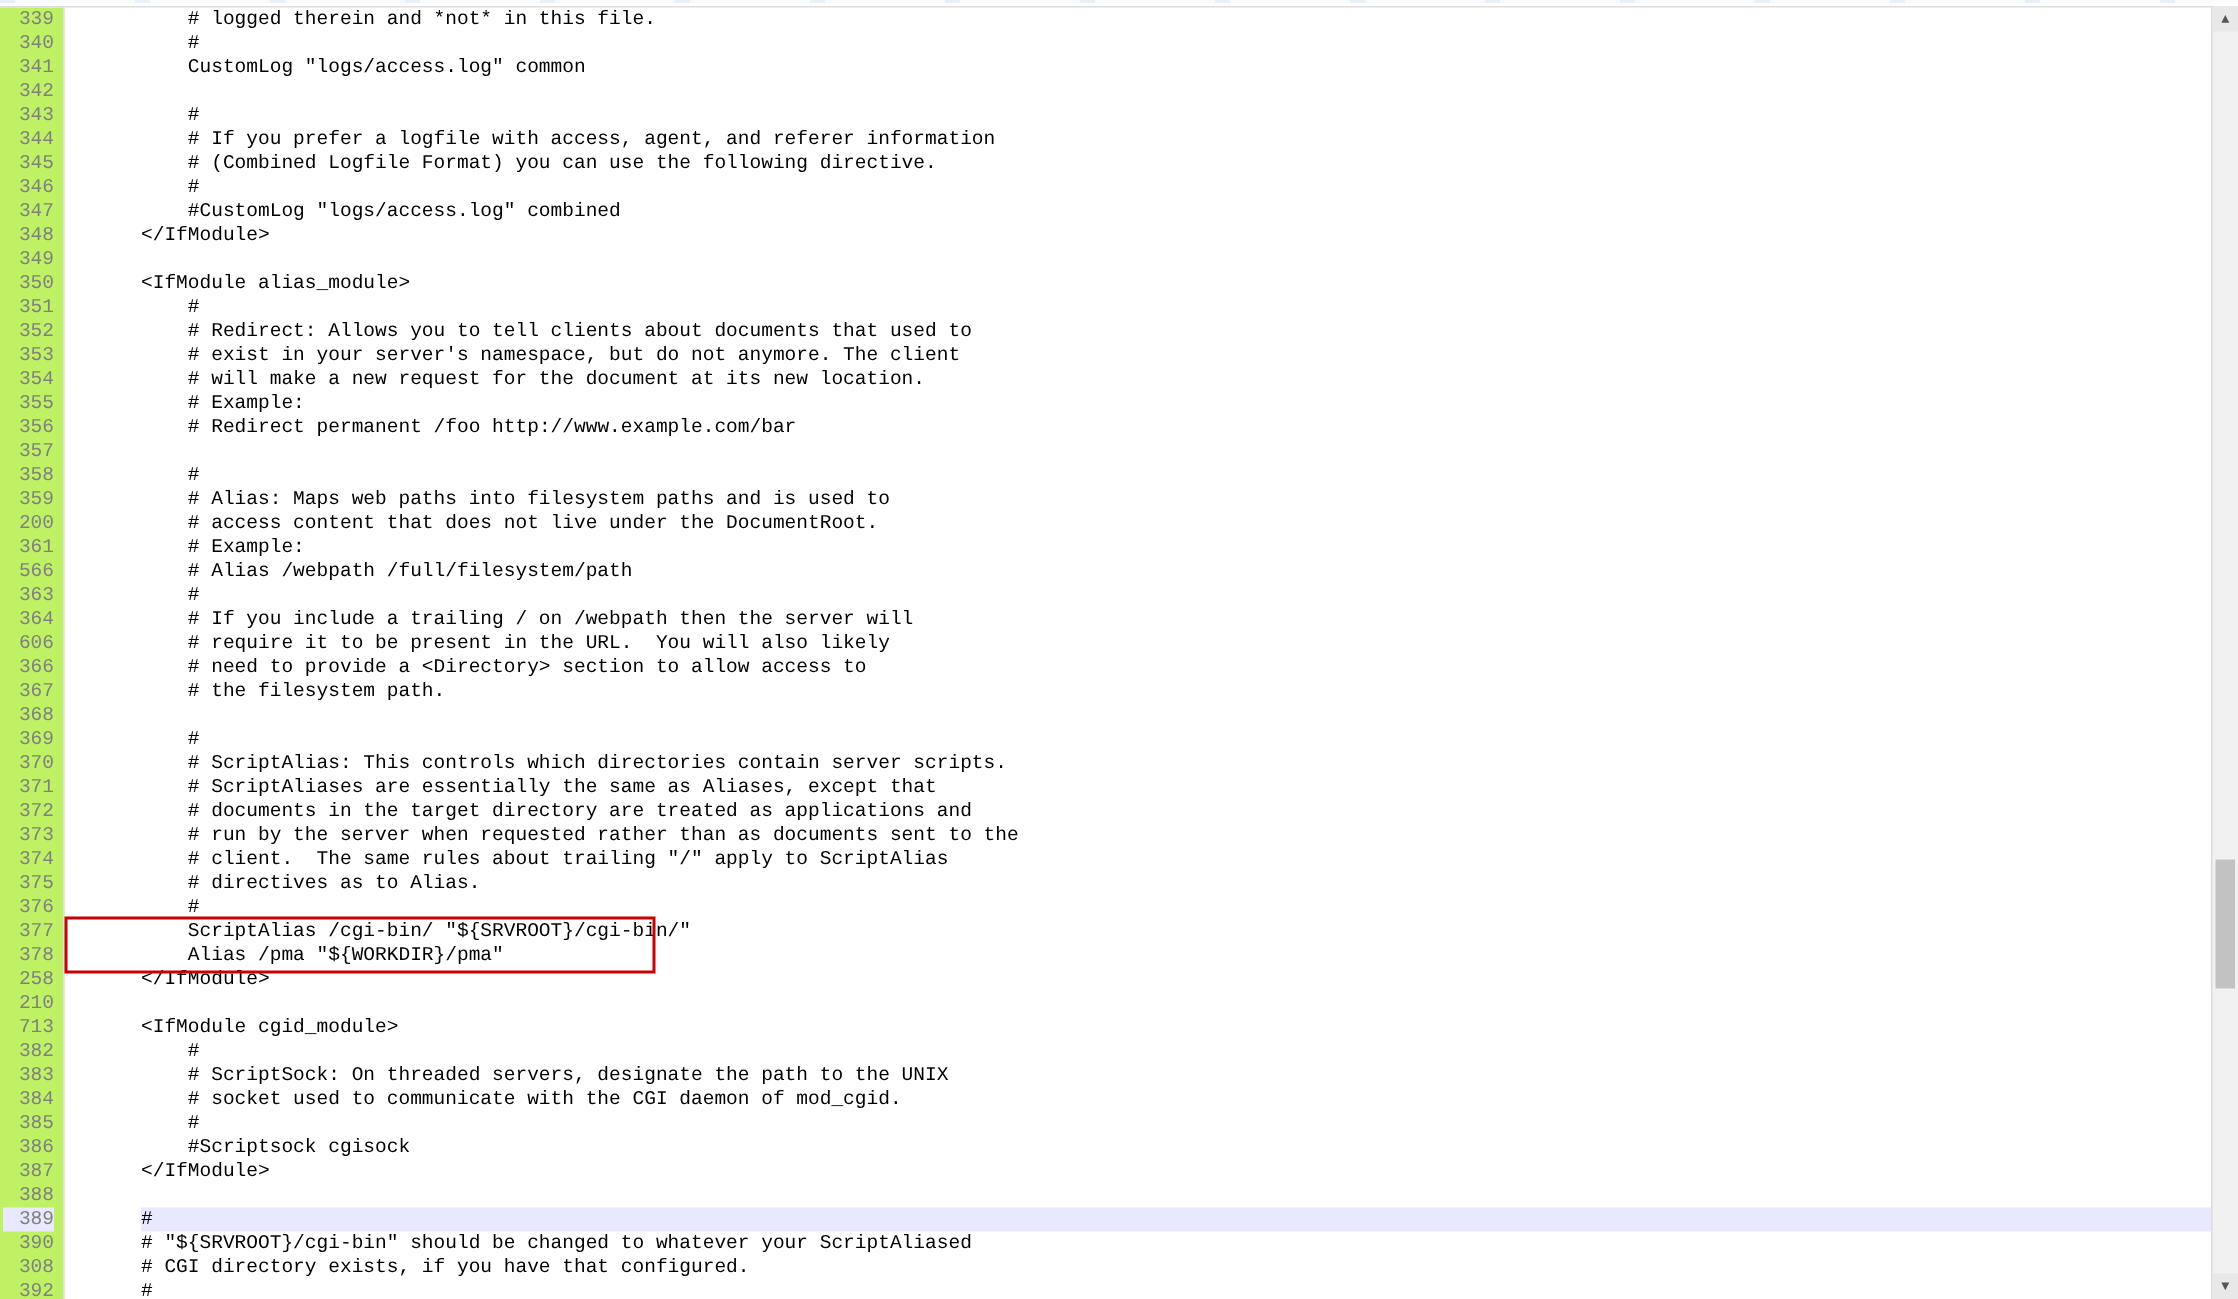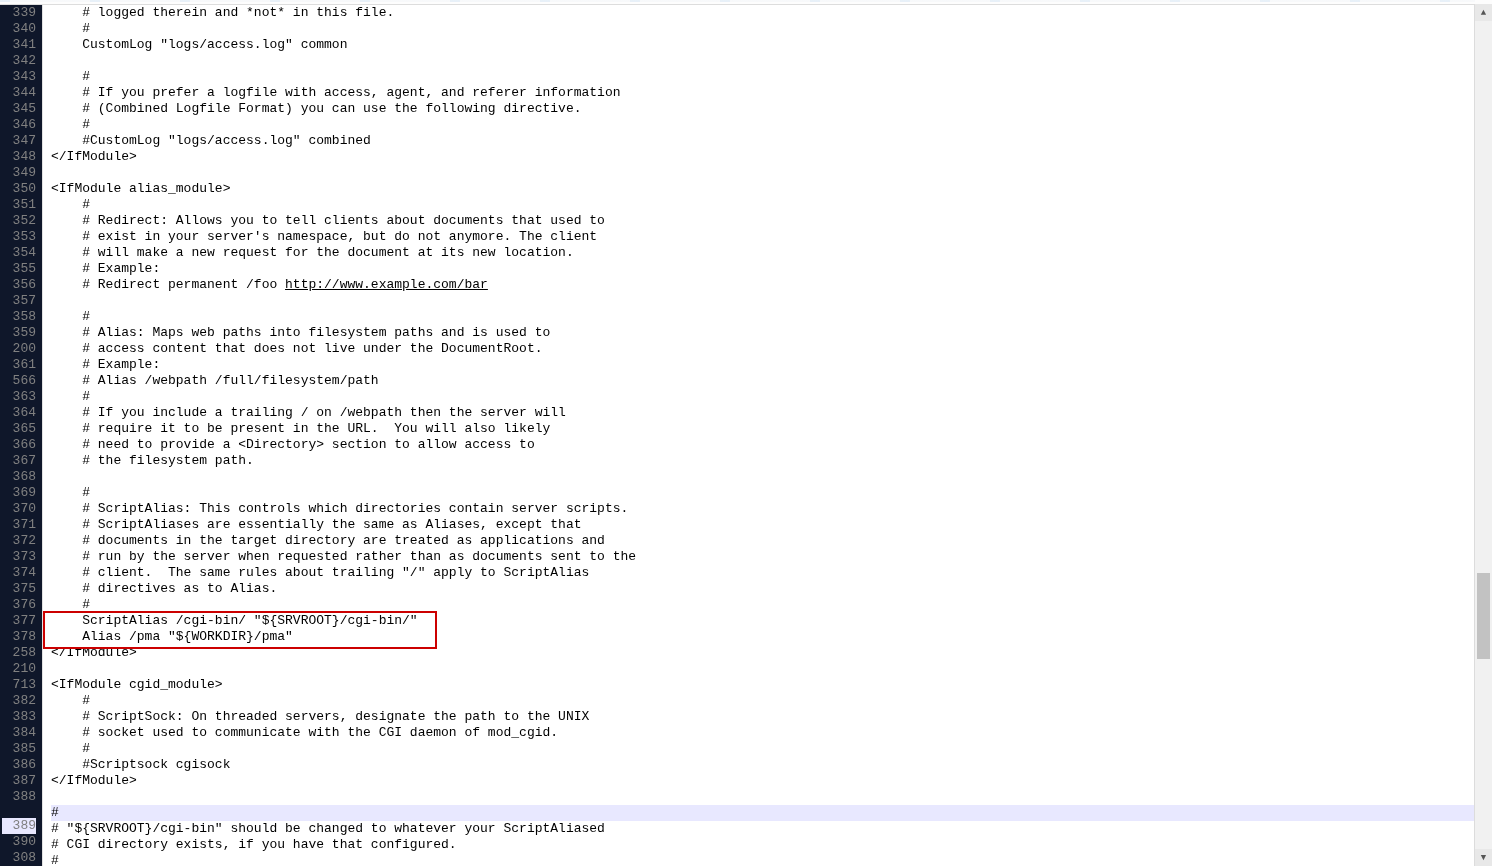--- a/index.html
+++ b/index.html
@@ -15,51 +15,50 @@
     height: 4px;
     background: #fdfdfd;
     border-bottom: 1px solid #ddd;
   }
   .editor-wrap {
     position: relative;
     height: calc(100% - 4px);
     display: flex;
   }
   .gutter {
-    background: #0f172a;
+    background: #bef264;
     border-right: 1px solid #e2e2e2;
     color: #808080;
     text-align: right;
     padding: 0 6px 0 2px;
     user-select: none;
     width: 34px;
     flex: 0 0 34px;
     line-height: 16px;
   }
   .code {
     flex: 1;
     padding-left: 8px;
     white-space: pre;
     color: #000;
     line-height: 16px;
     position: relative;
   }
   .code .ln {
     position: relative;
+    margin-left: 43px;
   }
   .code .ln.hl-current {
     background: #e8e8ff;
   }
   .gutter .gl.hl-current {
     background: #e8e8ff;
-    margin-top: 13px;
   }
   .url {
     color: #000;
-    text-decoration: underline;
     cursor: pointer;
   }
   .red-box {
     position: absolute;
     border: 2px solid #cc0000;
     pointer-events: none;
   }
   .scrollbar-v {
     position: absolute;
     right: 0;
@@ -126,21 +125,21 @@
       <div class="gl">355</div>
       <div class="gl">356</div>
       <div class="gl">357</div>
       <div class="gl">358</div>
       <div class="gl">359</div>
       <div class="gl">200</div>
       <div class="gl">361</div>
       <div class="gl">566</div>
       <div class="gl">363</div>
       <div class="gl">364</div>
-      <div class="gl">365</div>
+      <div class="gl">606</div>
       <div class="gl">366</div>
       <div class="gl">367</div>
       <div class="gl">368</div>
       <div class="gl">369</div>
       <div class="gl">370</div>
       <div class="gl">371</div>
       <div class="gl">372</div>
       <div class="gl">373</div>
       <div class="gl">374</div>
       <div class="gl">375</div>

